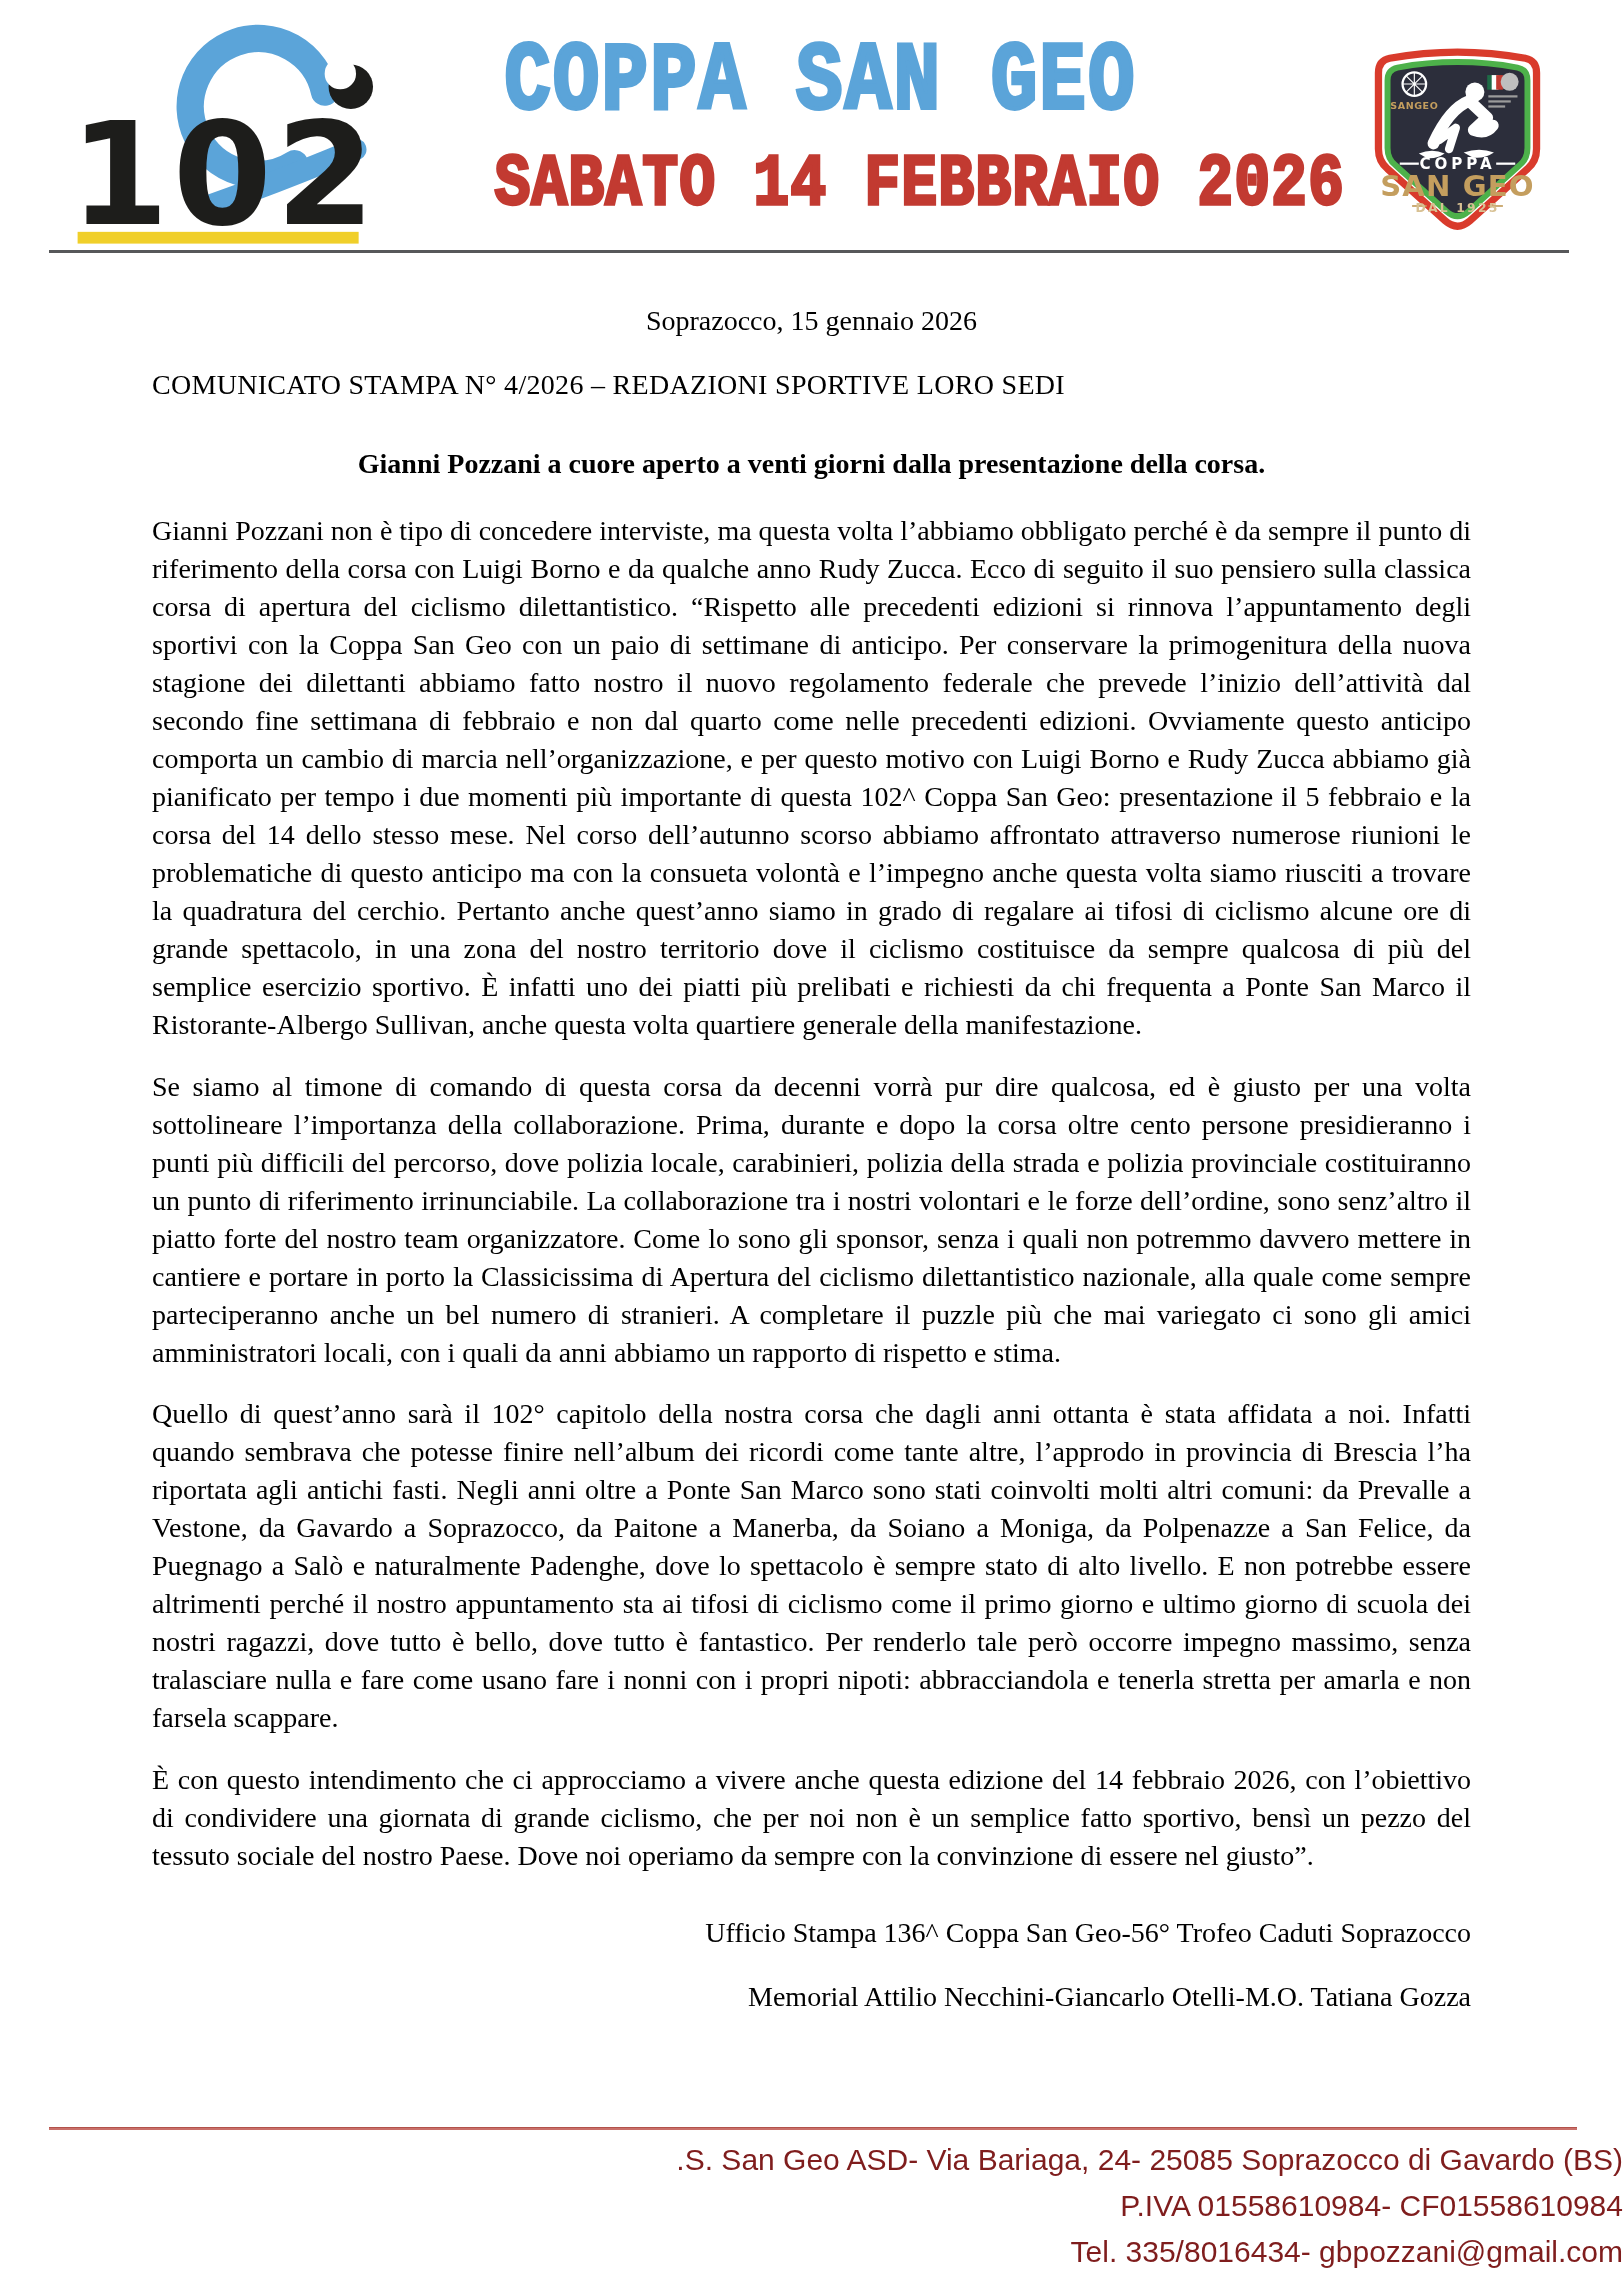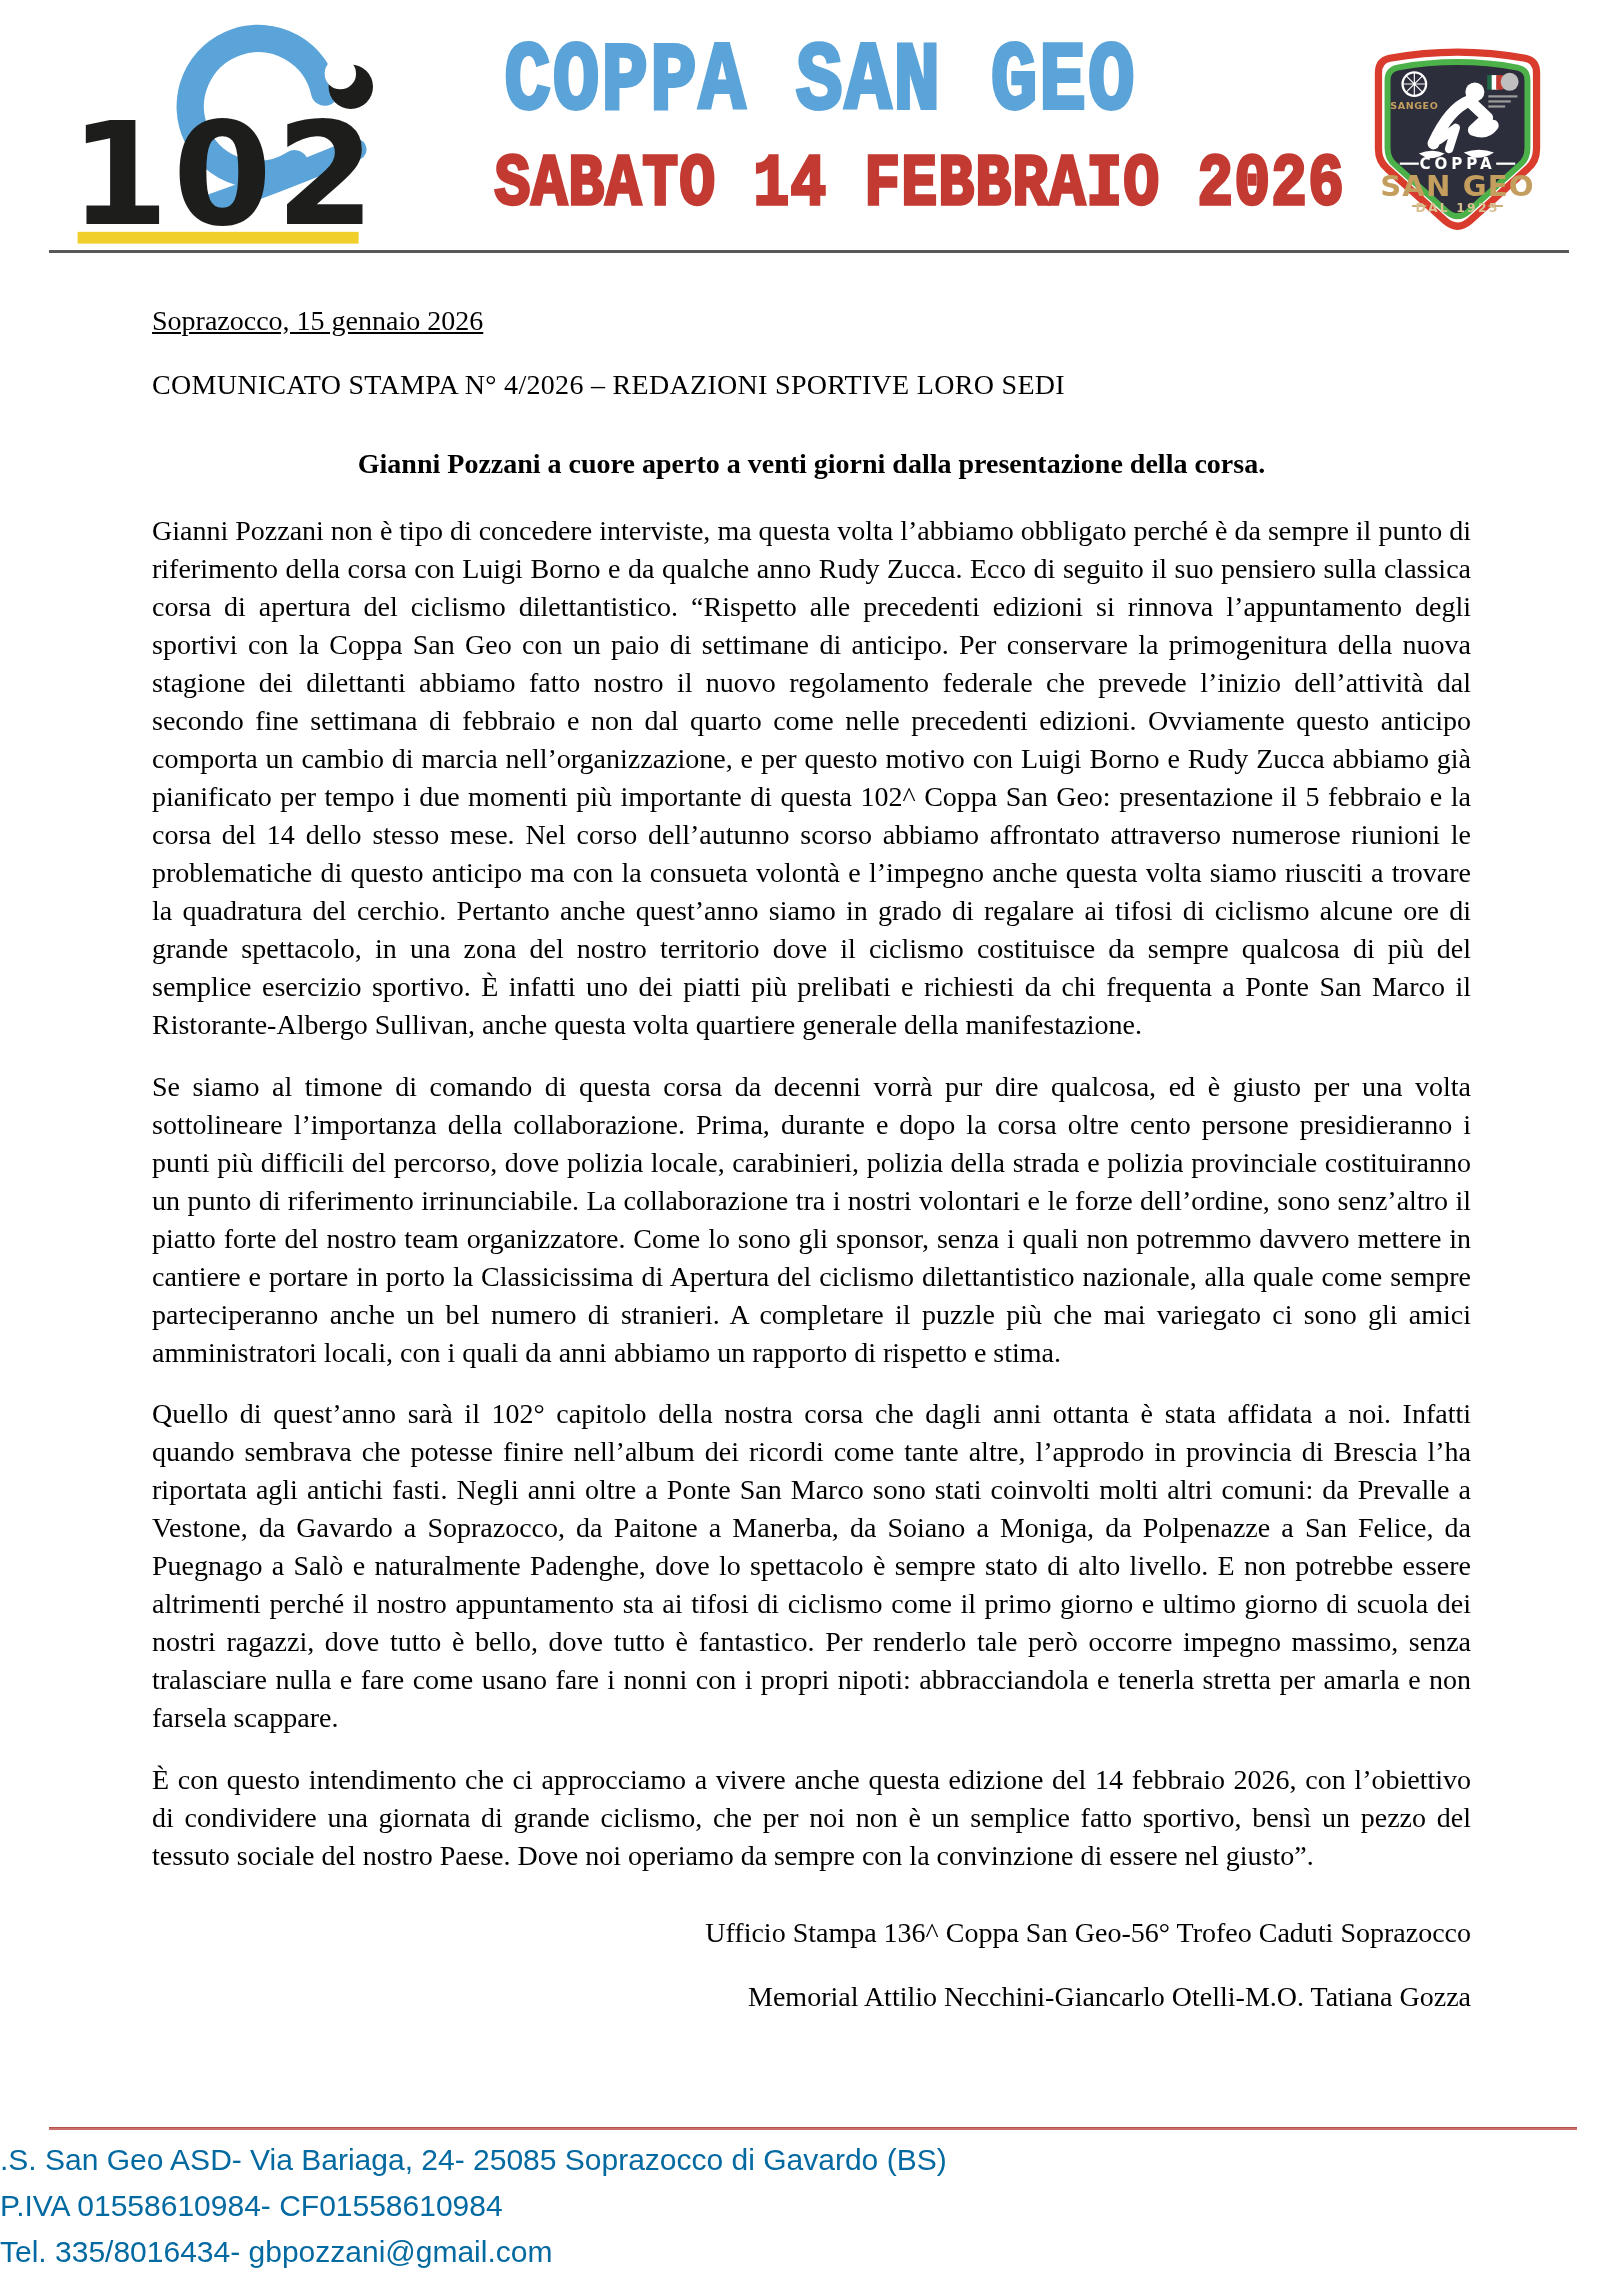--- a/index.html
+++ b/index.html
@@ -48,40 +48,40 @@
     background:#57585A;
   }
 
   
   .content{
     position:absolute;
     top:302px;left:152px;width:1319px;
     font-size:28px;
     line-height:38px;
   }
-  .date-line{text-align:left;margin:0 0 26px 0;text-decoration:underline;}
+  .date-line{text-align:center;margin:0 0 26px 0;}
   .subject-line{margin:0 0 41px 0;letter-spacing:0.3px;}
   .headline{text-align:center;font-weight:bold;margin:0 0 29px 0;}
   .body-par{text-align:justify;margin:0 0 23.6px 0;}
   .signature{margin-top:39px;text-align:right;}
   .signature .sig2{margin-top:26px;}
 
   
   .footer-rule{
     position:absolute;top:2127px;left:49px;right:46px;height:2px;
     background:#C9706A;
     border-top:1.3px solid #B2524B;
   }
   .footer{
     position:absolute;top:2137px;left:0;right:0;
-    text-align:left;
+    text-align:right;
     font-family:"Liberation Sans", sans-serif;
     font-size:30px;
     line-height:46px;
-    color:#0369a1;
+    color:#7f1d1d;
     font-weight:normal;
   }
 </style>
 </head>
 <body>
 
 <div class="page">
 
   <div class="header">
 

